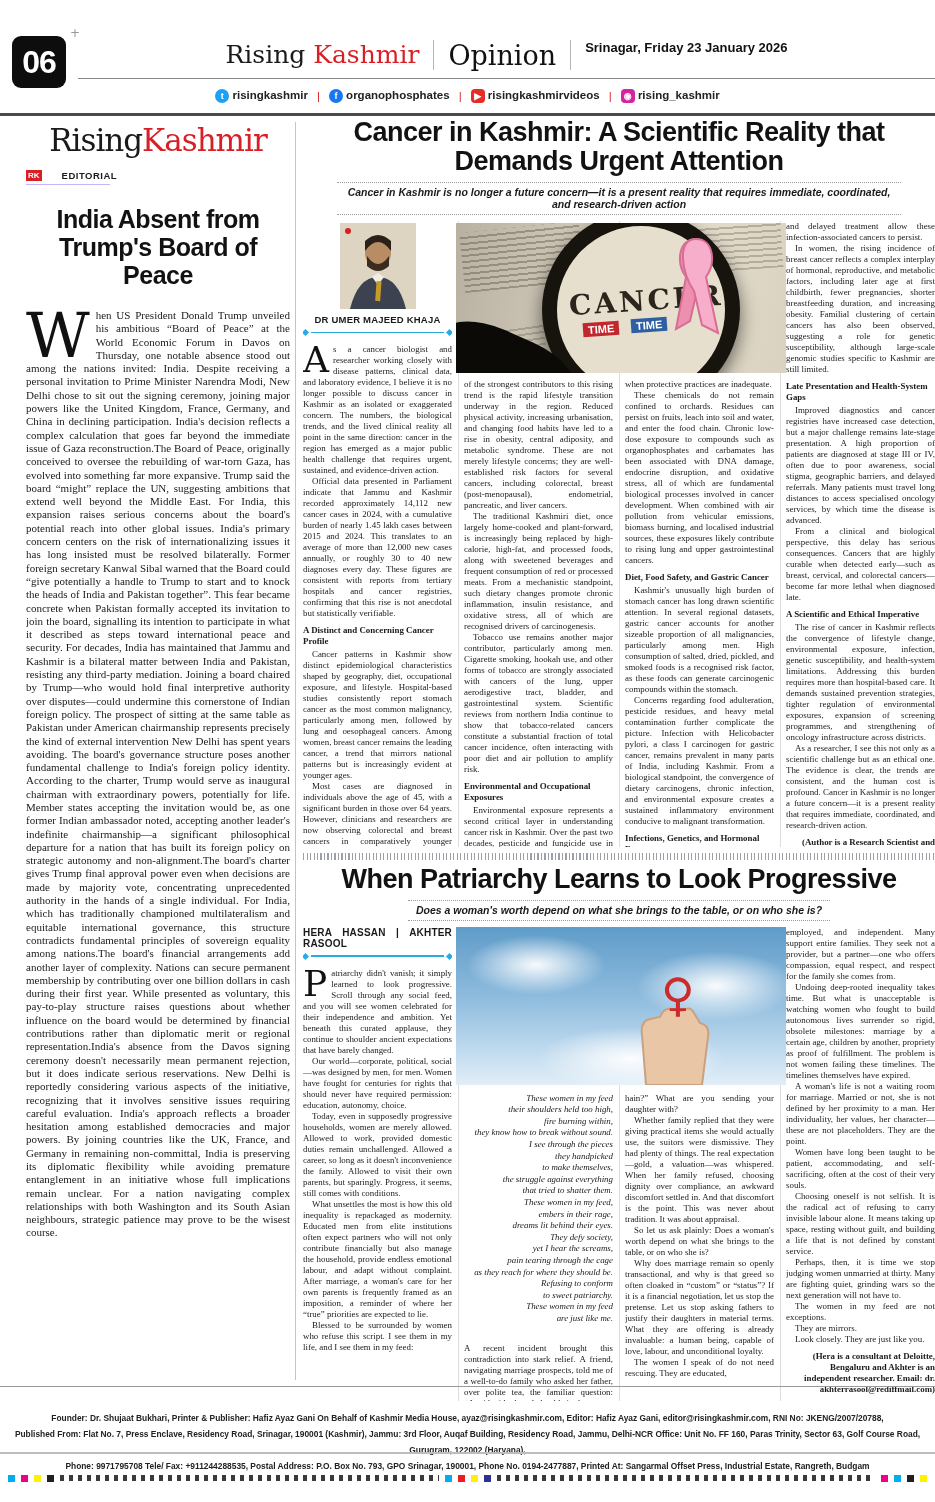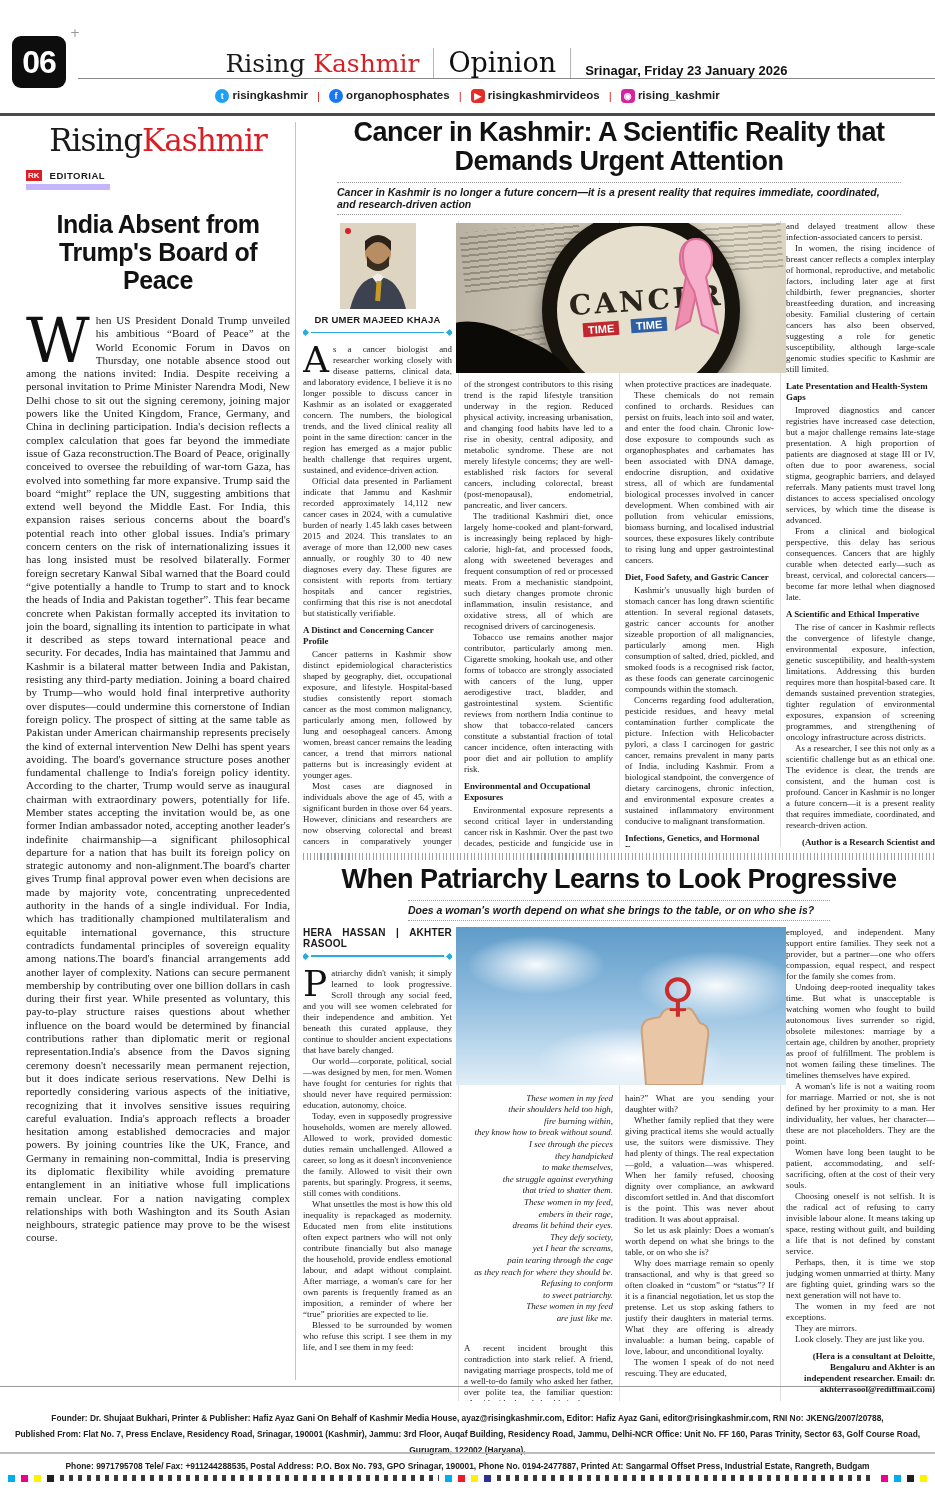--- a/index.html
+++ b/index.html
@@ -4,55 +4,55 @@
 <style>
   html,body{margin:0;padding:0;background:#e8e8e8;}
   .page{position:relative;width:935px;height:1502px;background:#fff;margin:0 auto;overflow:hidden;
         font-family:"Liberation Serif",serif;color:#1a1a1a;}
   
   .cropmark{position:absolute;left:70px;top:26px;color:#999;font:12px "DejaVu Sans",sans-serif;}
   .pagenum{position:absolute;left:12px;top:36px;width:54px;height:52px;background:#0d0d0d;border-radius:9px;
            display:flex;align-items:center;justify-content:center;color:#fff;
            font:900 32px "Liberation Sans",sans-serif;letter-spacing:-1px;}
   .mastrow{position:absolute;left:78px;right:0;top:40px;height:38px;border-bottom:1.5px solid #8a8a8a;
-           display:flex;align-items:flex-end;justify-content:center;gap:14px;}
+           display:flex;align-items:flex-start;justify-content:center;gap:14px;}
   .brand{font-family:"DejaVu Serif",serif;font-size:25px;}
   .brand .red{color:#d91f26;}
   .vsep{width:1px;height:30px;background:#b5b5b5;}
   .section-name{font-family:"DejaVu Serif",serif;font-size:27px;color:#111;}
   .dateline{font:700 13px "Liberation Sans",sans-serif;color:#111;}
   .socialrow{position:absolute;left:0;right:0;top:84px;height:24px;display:flex;align-items:center;
              justify-content:center;gap:9px;font:700 11.5px "Liberation Sans",sans-serif;color:#222;}
   .socialrow .sep{color:#d91f26;font-weight:400;}
   .sicon{display:inline-flex;width:14px;height:14px;border-radius:50%;color:#fff;align-items:center;
          justify-content:center;font:700 9px "Liberation Sans",sans-serif;vertical-align:middle;}
   .si-tw{background:#1da1f2;} .si-fb{background:#1877f2;}
   .si-yt{background:#e52d27;border-radius:4px;} .si-ig{background:#d6249f;border-radius:4px;}
   .toprule{position:absolute;left:0;right:0;top:113px;height:3px;background:#4a4a4a;}
   
   .leftcol{position:absolute;left:26px;top:122px;width:264px;}
   .ed-mast{text-align:center;font-family:"DejaVu Serif",serif;font-size:31px;letter-spacing:-1px;}
   .ed-mast .red{color:#d91f26;}
-  .rk-badge{margin-top:12px;display:flex;align-items:center;gap:8px;border-bottom:6px solid #c4b5fd;
+  .rk-badge{margin-top:12px;display:flex;align-items:center;gap:20px;border-bottom:1px solid #c4b5fd;
             width:84px;padding-bottom:3px;}
   .rk-box{background:#d91f26;color:#fff;font:700 8px "Liberation Sans",sans-serif;padding:1px 2px;}
   .rk-label{font:700 9.5px "Liberation Sans",sans-serif;letter-spacing:.5px;}
   .ed-hl{margin-top:20px;text-align:center;font:800 25px/1.12 "Liberation Sans",sans-serif;
          letter-spacing:-.5px;color:#121212;}
   .ed-body{margin-top:20px;font:11px/13.3px "Liberation Serif",serif;text-align:justify;
            max-height:1010px;overflow:hidden;}
   .ed-drop{float:left;font-family:"DejaVu Serif",serif;font-size:62px;line-height:48px;
            padding:3px 6px 0 0;color:#111;}
   .vdivider{position:absolute;left:295px;top:122px;height:1258px;width:1px;background:#c4c4c4;}
   
   .main{position:absolute;left:303px;top:118px;width:632px;}
   .art-hl{text-align:center;font:800 27px/1.07 "Liberation Sans",sans-serif;letter-spacing:-.5px;
           color:#121212;margin:0 18px 6px;}
   .standfirst{margin:0 34px;border-top:1px dotted #9a9a9a;border-bottom:1px dotted #9a9a9a;
-              padding:3px 0 4px;text-align:left;font:italic 700 10.5px "Liberation Sans",sans-serif;}
+              padding:3px 0 4px;text-align:center;font:italic 700 10.5px "Liberation Sans",sans-serif;}
   .cols{position:relative;display:flex;gap:12px;margin-top:6px;overflow:hidden;}
   .col{width:149px;flex:0 0 149px;font:8.9px/11px "Liberation Serif",serif;text-align:justify;overflow:hidden;}
   .colrule{position:absolute;top:0;bottom:0;width:1px;background:#ddd;}
   .cols-1{height:626px;}
   .cols-2{height:474px;}
   .bodyp{margin:0;text-indent:9px;}
   .bodyp.nodent{text-indent:0;}
   .subhead{font-weight:700;margin:6px 0 2px;text-align:left;}
   .credit{font-weight:700;text-align:right;text-indent:0;margin-top:6px;}
   .poem{font-style:italic;text-align:right;line-height:11.6px;margin-bottom:18px;}

